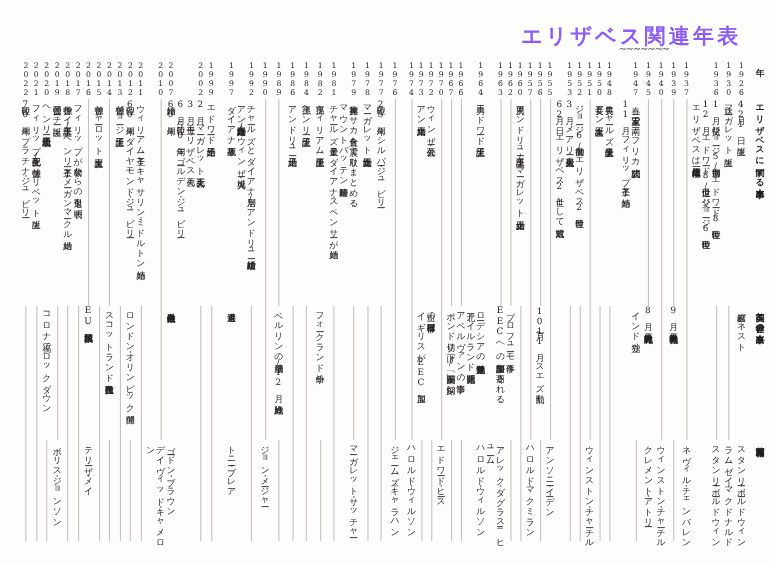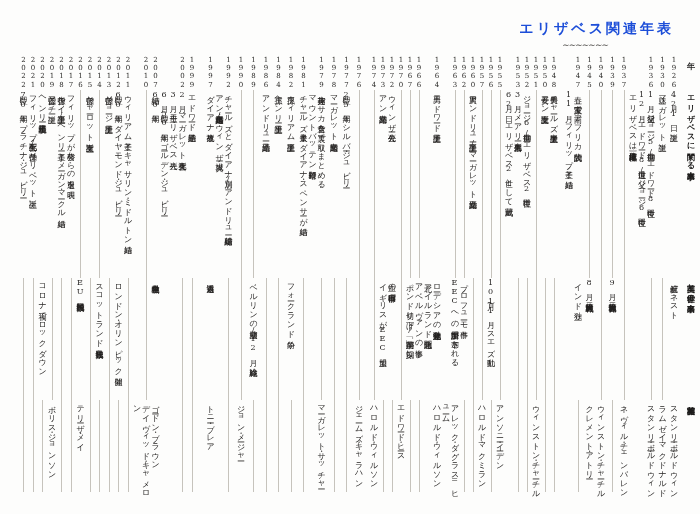--- a/index.html
+++ b/index.html
@@ -1,21 +1,21 @@
 <!DOCTYPE html>
 <html><head>
 <meta charset="utf-8">
 <style>
   * { margin:0; padding:0; box-sizing:border-box; }
   html,body { width:700px; height:514px; }
   body { background:#ffffff; }
   .page { position:relative; width:700px; height:514px; background:#fdfdfc;
           color:#211f1e; font-family:"DejaVu Serif","Liberation Serif",serif; overflow:hidden; }
-  .title { position:absolute; top:20px; right:26px; font-size:14px; font-weight:bold;
-           letter-spacing:3px; color:#1d4ed8; }
+  .title { position:absolute; top:20px; right:26px; font-size:19px; font-weight:bold;
+           letter-spacing:3px; color:#8b5cf6; }
   .deco { position:absolute; top:40px; right:92px; font-size:9px; letter-spacing:-1px; color:#3a3835; }
   .chart { position:absolute; top:56px; right:4px; width:692px; height:448px;
            writing-mode:vertical-rl; text-orientation:upright; }
   .bd { margin-left:6px; }
   .hcol { position:relative; display:flex; flex-direction:row; height:446px; min-width:13px; margin-left:5px; }
   .hl { display:block; font-family:"DejaVu Sans","Liberation Sans",sans-serif; font-weight:bold;
         font-size:8px; line-height:11px; letter-spacing:0.3px; color:#1c1b1a; }
   .col { position:relative; display:flex; flex-direction:row; height:446px; }
   .col::before { content:""; position:absolute; top:33px; bottom:10px; right:3.5px;
                  width:1px; background:#c6c3bc; }

